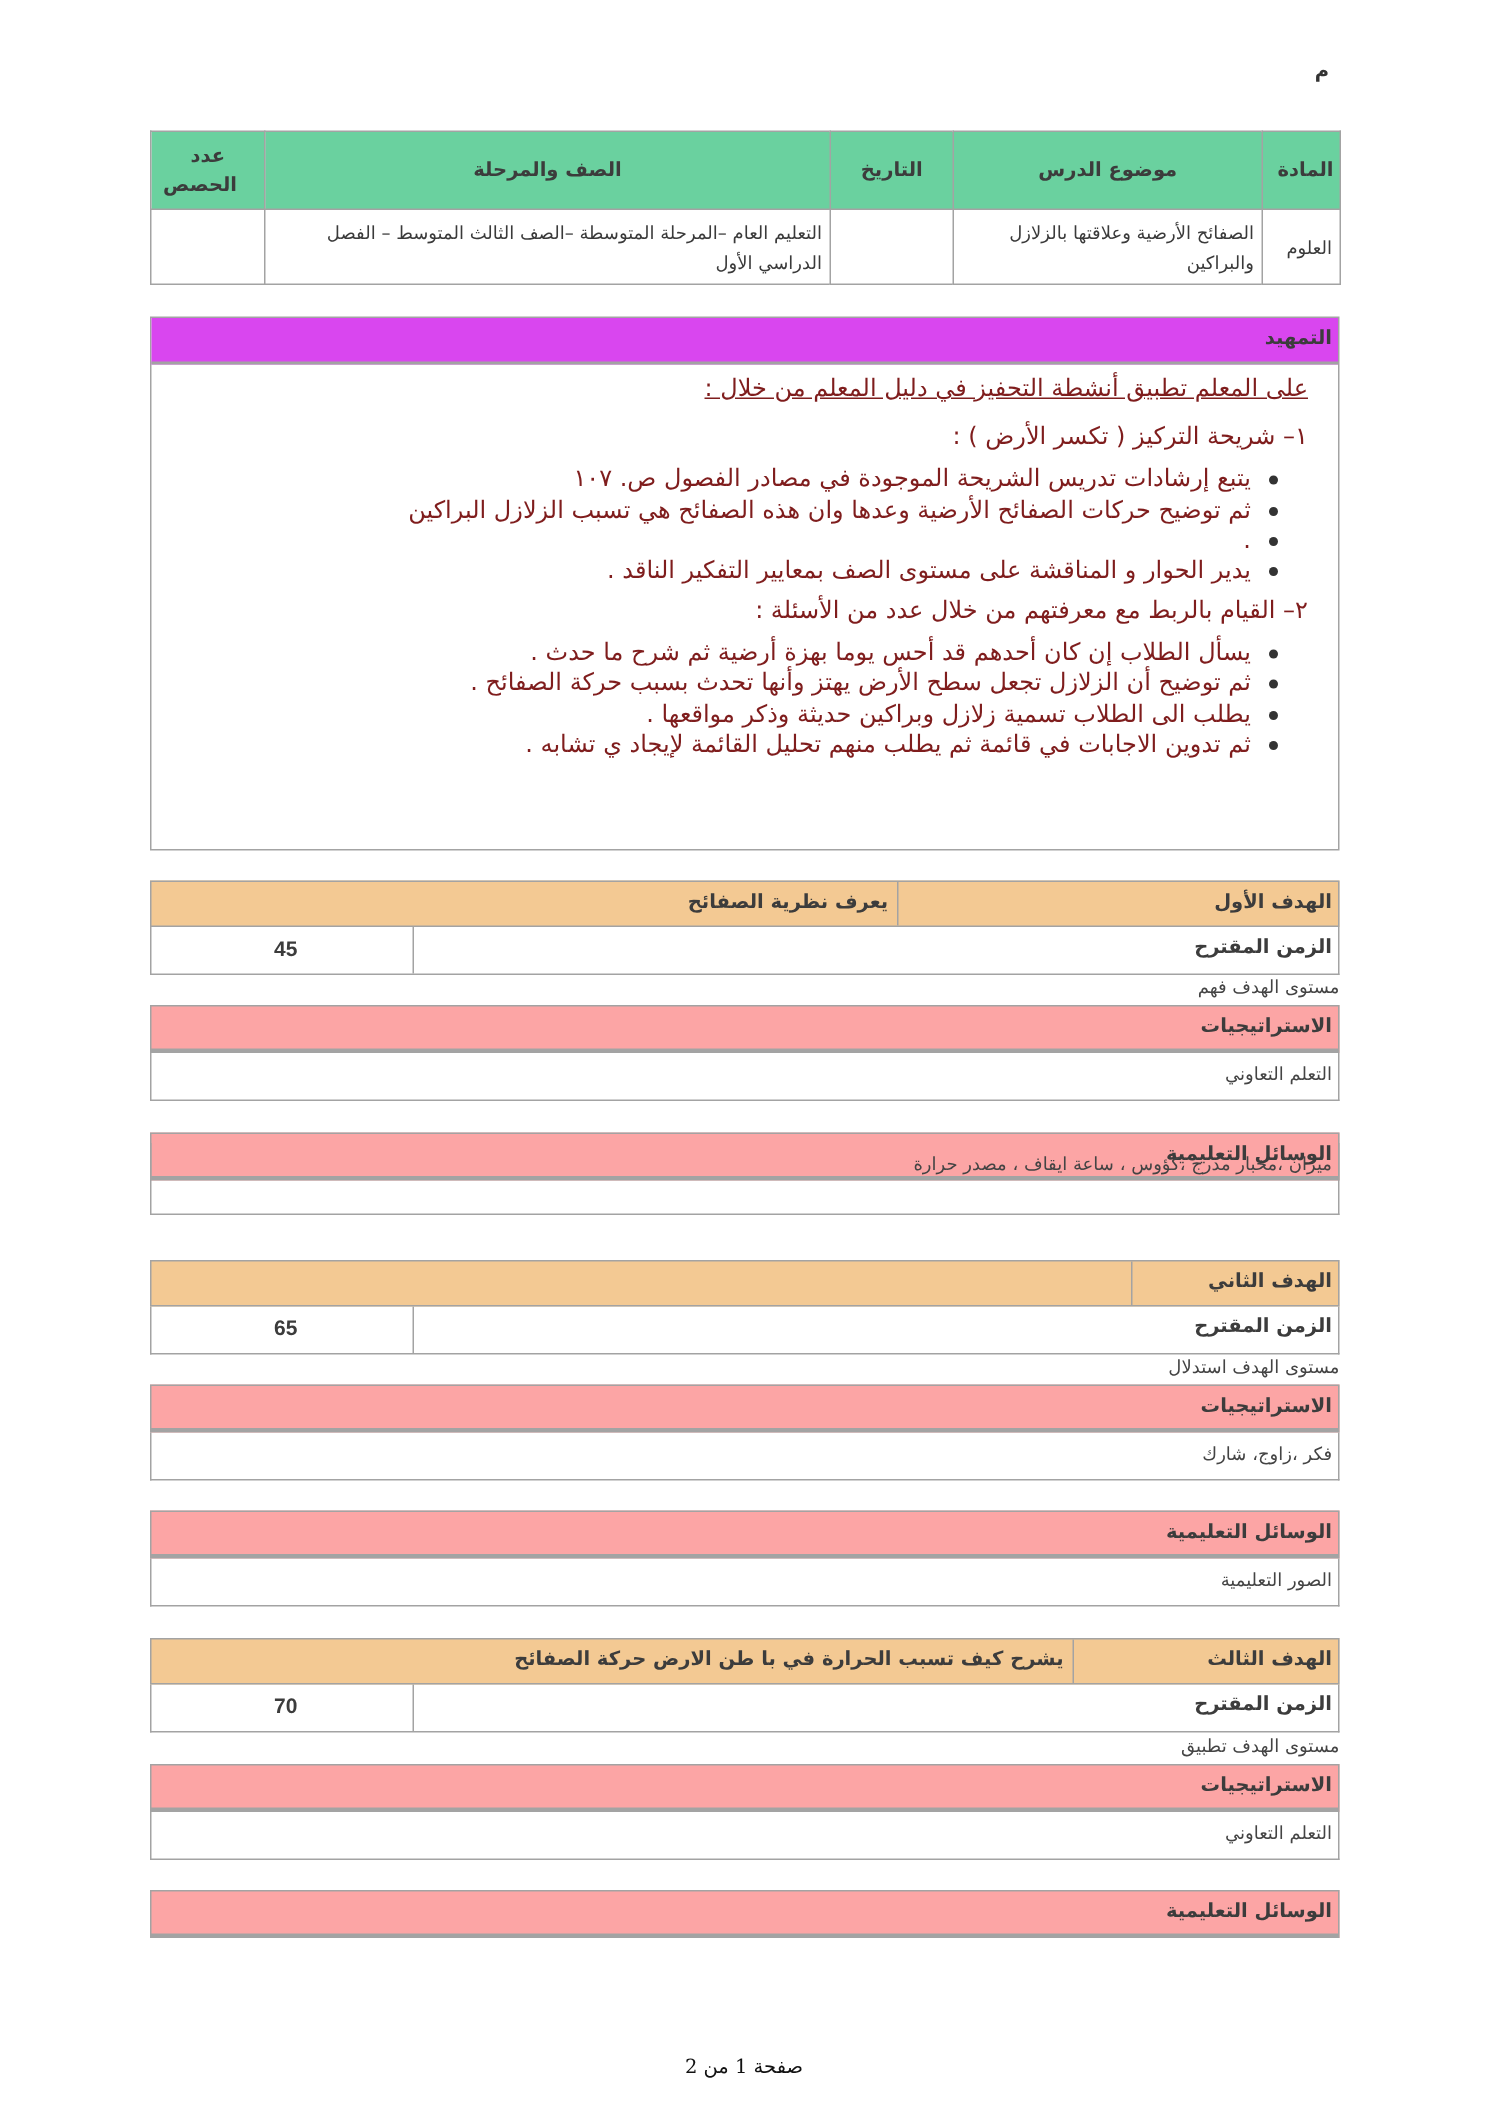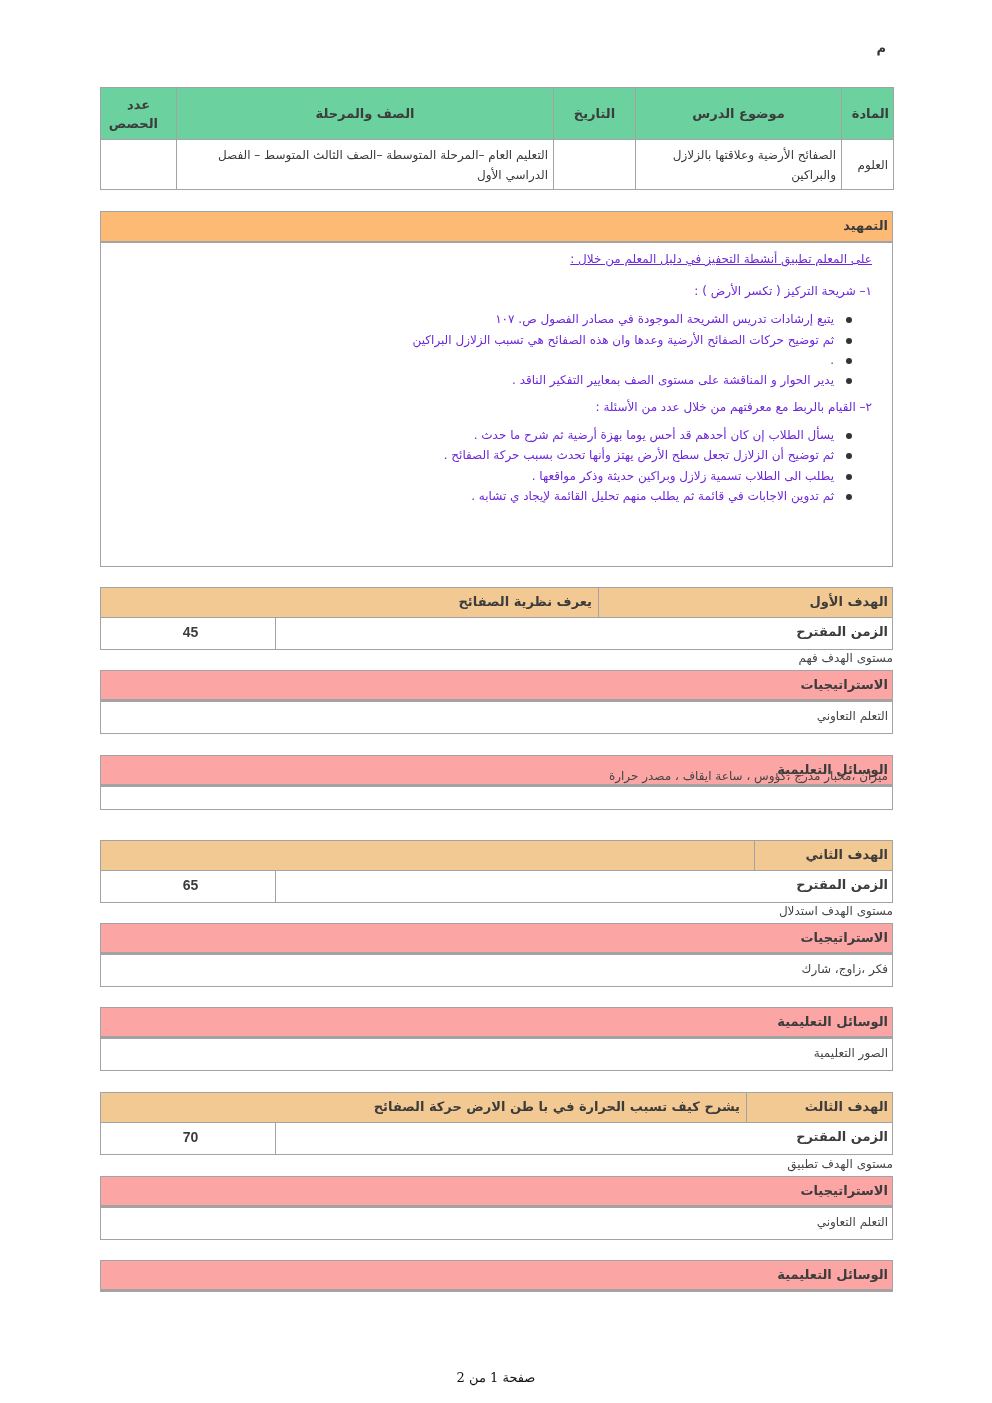--- a/index.html
+++ b/index.html
@@ -31,25 +31,25 @@
   }
   table.hdr th.c-subject { text-align: right; padding-right: 4px; }
   table.hdr td { height: 50px; padding: 2px 5px; line-height: 20px; text-align: right; }
 
   
   .intro {
     position: absolute; top: 211px; left: 100px; width: 793px; height: 356px;
     border: 1.5px solid #a3a3a3;
   }
   .intro .bar {
-    background: #fdba74; height: 31px; border-bottom: 2px solid #a3a3a3;
+    background: #d946ef; height: 31px; border-bottom: 2px solid #a3a3a3;
     font-weight: bold; font-size: 13px; color: #3c3c3c;
     padding: 6px 4px 0 0;
   }
-  .intro .body { padding: 4px 20px 0 10px; font-size: 12px; color: #6d28d9; }
+  .intro .body { padding: 4px 20px 0 10px; font-size: 16px; color: #7f1d1d; }
   .intro .lead { text-decoration: underline; margin-top: 2px; height: 24px; line-height: 20px; }
   .intro .step { margin-top: 8px; height: 20px; line-height: 20px; }
   .intro ul { list-style: none; margin-top: 8px; padding-right: 38px; }
   .intro li { position: relative; line-height: 20.5px; }
   .intro li::before {
     content: ""; position: absolute; right: -18px; top: 8px;
     width: 6px; height: 6px; border-radius: 50%; background: #333;
   }
   .intro li .w { display: inline-block; max-width: 490px; }
   .intro .dot-line { padding-right: 0; height: 20px; }
@@ -162,21 +162,21 @@
   <div class="lbl">الزمن المقترح</div>
   <div class="val">65</div>
 </div>
 <div class="level" style="top:904px">مستوى الهدف استدلال</div>
 <div class="gbar" style="top:923px">الاستراتيجيات</div>
 <div class="gval" style="top:955px;height:32px">فكر ،زاوج، شارك</div>
 <div class="gbar" style="top:1007px">الوسائل التعليمية</div>
 <div class="gval" style="top:1039px;height:32px">الصور التعليمية</div>
 
 <div class="obj-head" style="top:1092px">
-  <div class="lbl" style="width:146px">الهدف الثالث</div>
+  <div class="lbl" style="width:177px">الهدف الثالث</div>
   <div class="val">يشرح كيف تسبب الحرارة في با طن الارض حركة الصفائح</div>
 </div>
 <div class="time-row" style="top:1123px">
   <div class="lbl">الزمن المقترح</div>
   <div class="val">70</div>
 </div>
 <div class="level" style="top:1157px">مستوى الهدف تطبيق</div>
 <div class="gbar" style="top:1176px">الاستراتيجيات</div>
 <div class="gval" style="top:1208px;height:32px">التعلم التعاوني</div>
 <div class="gbar" style="top:1260px">الوسائل التعليمية</div>

